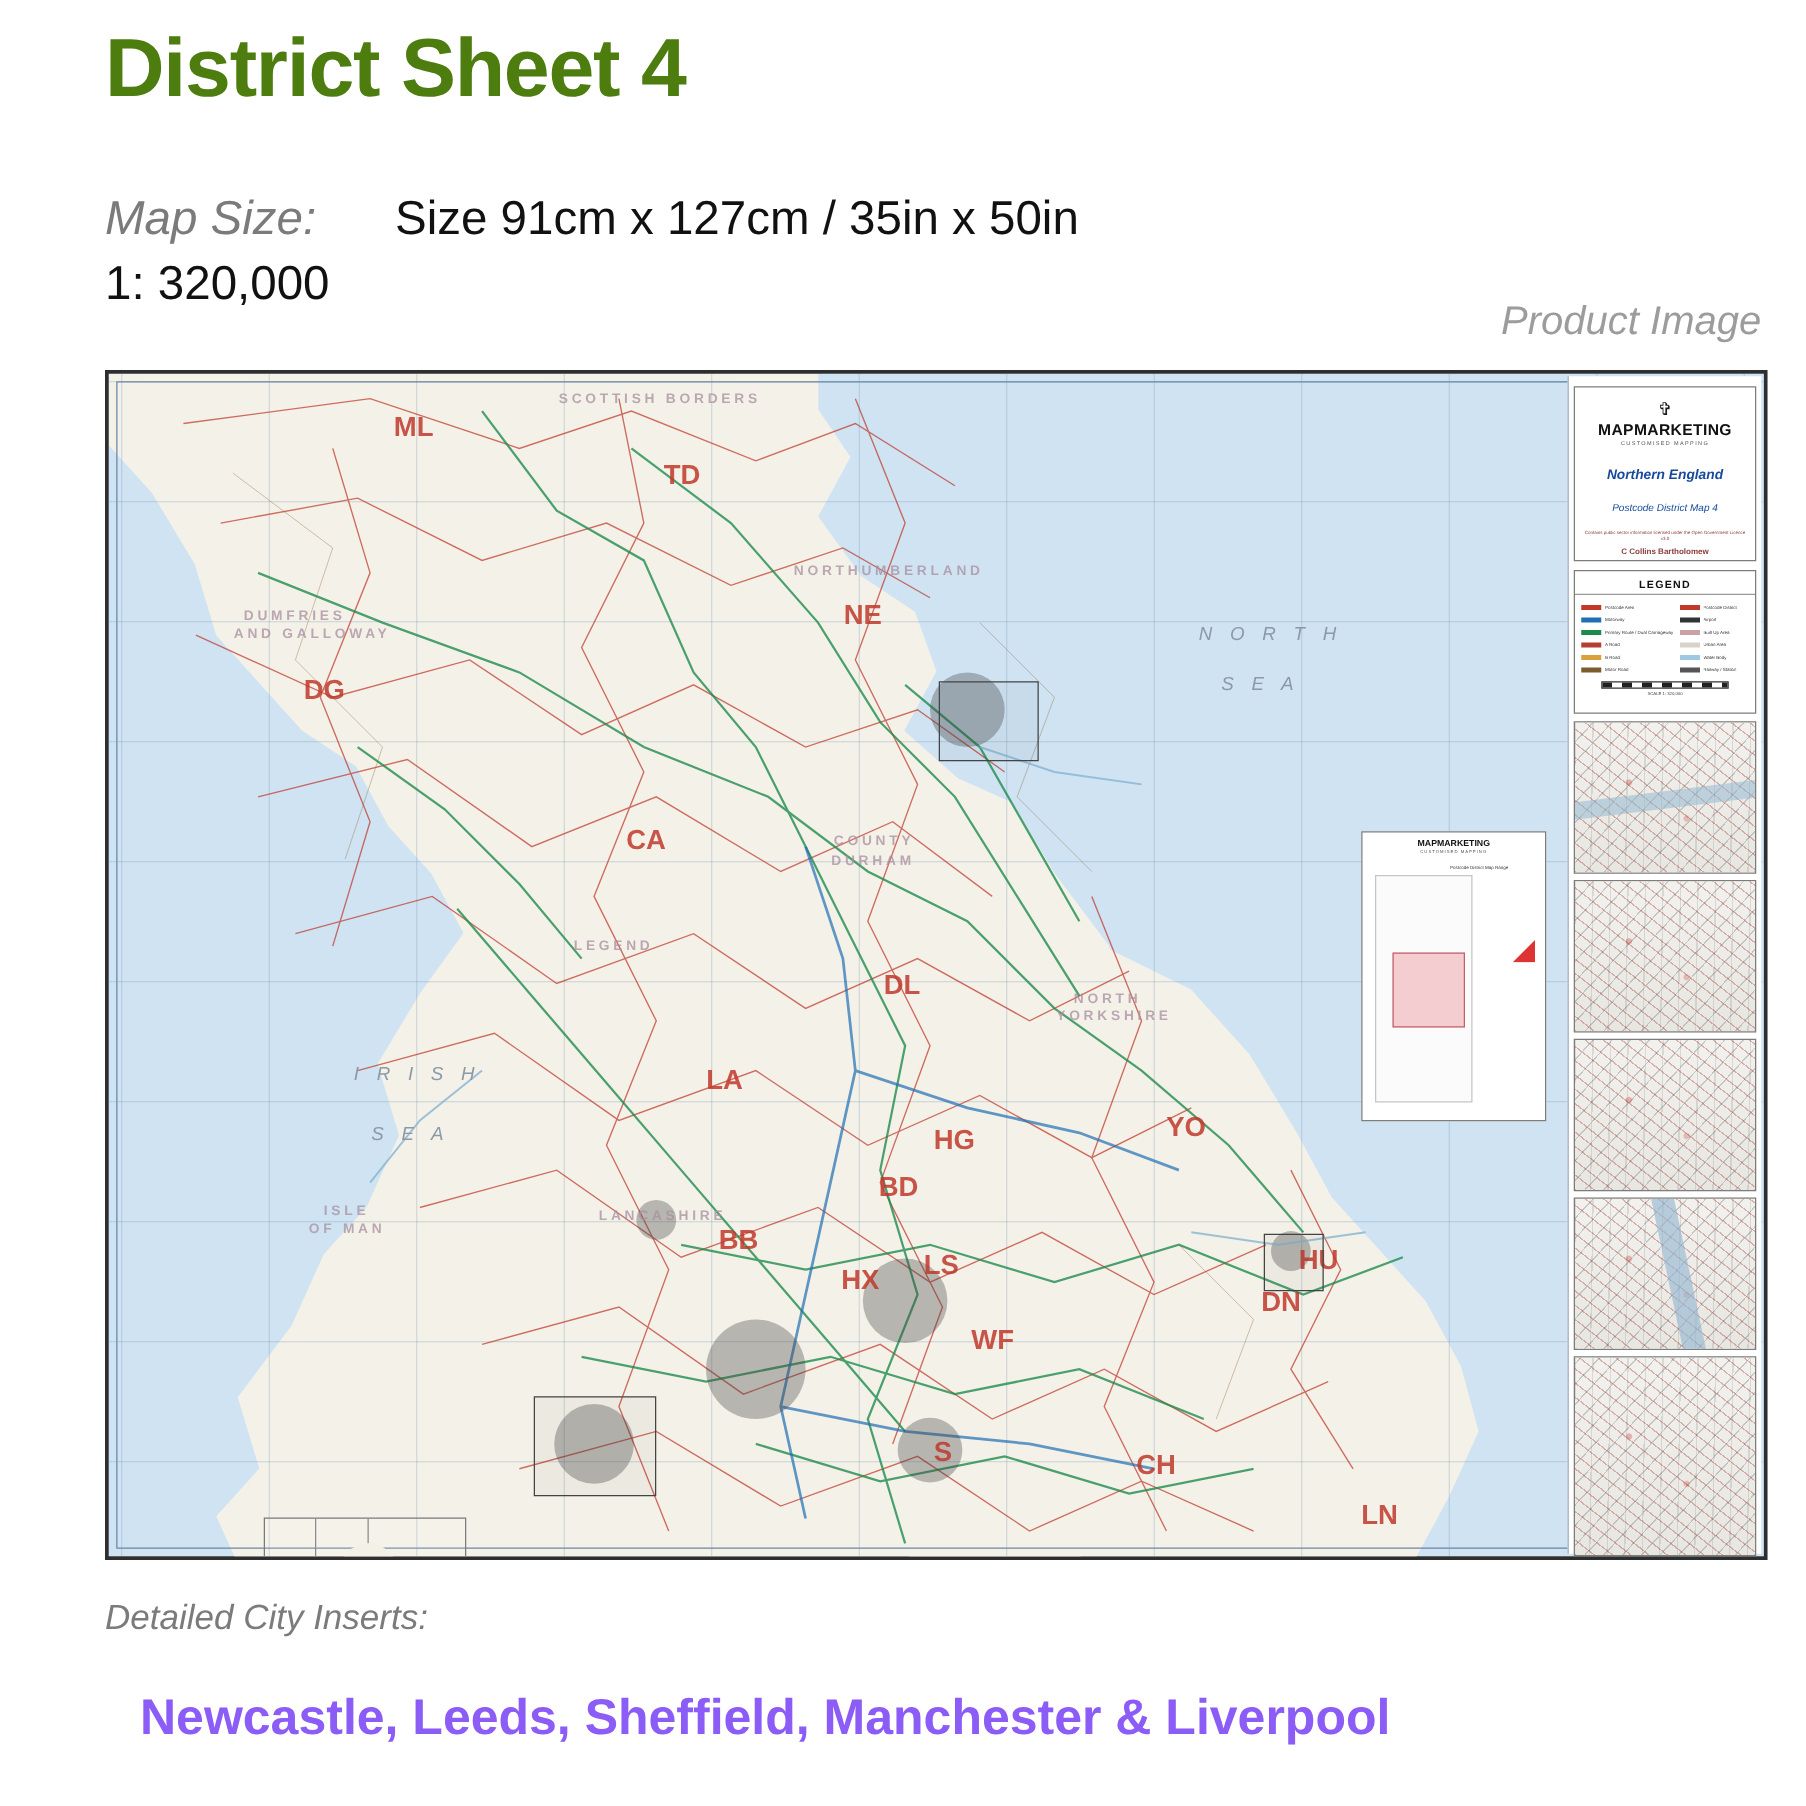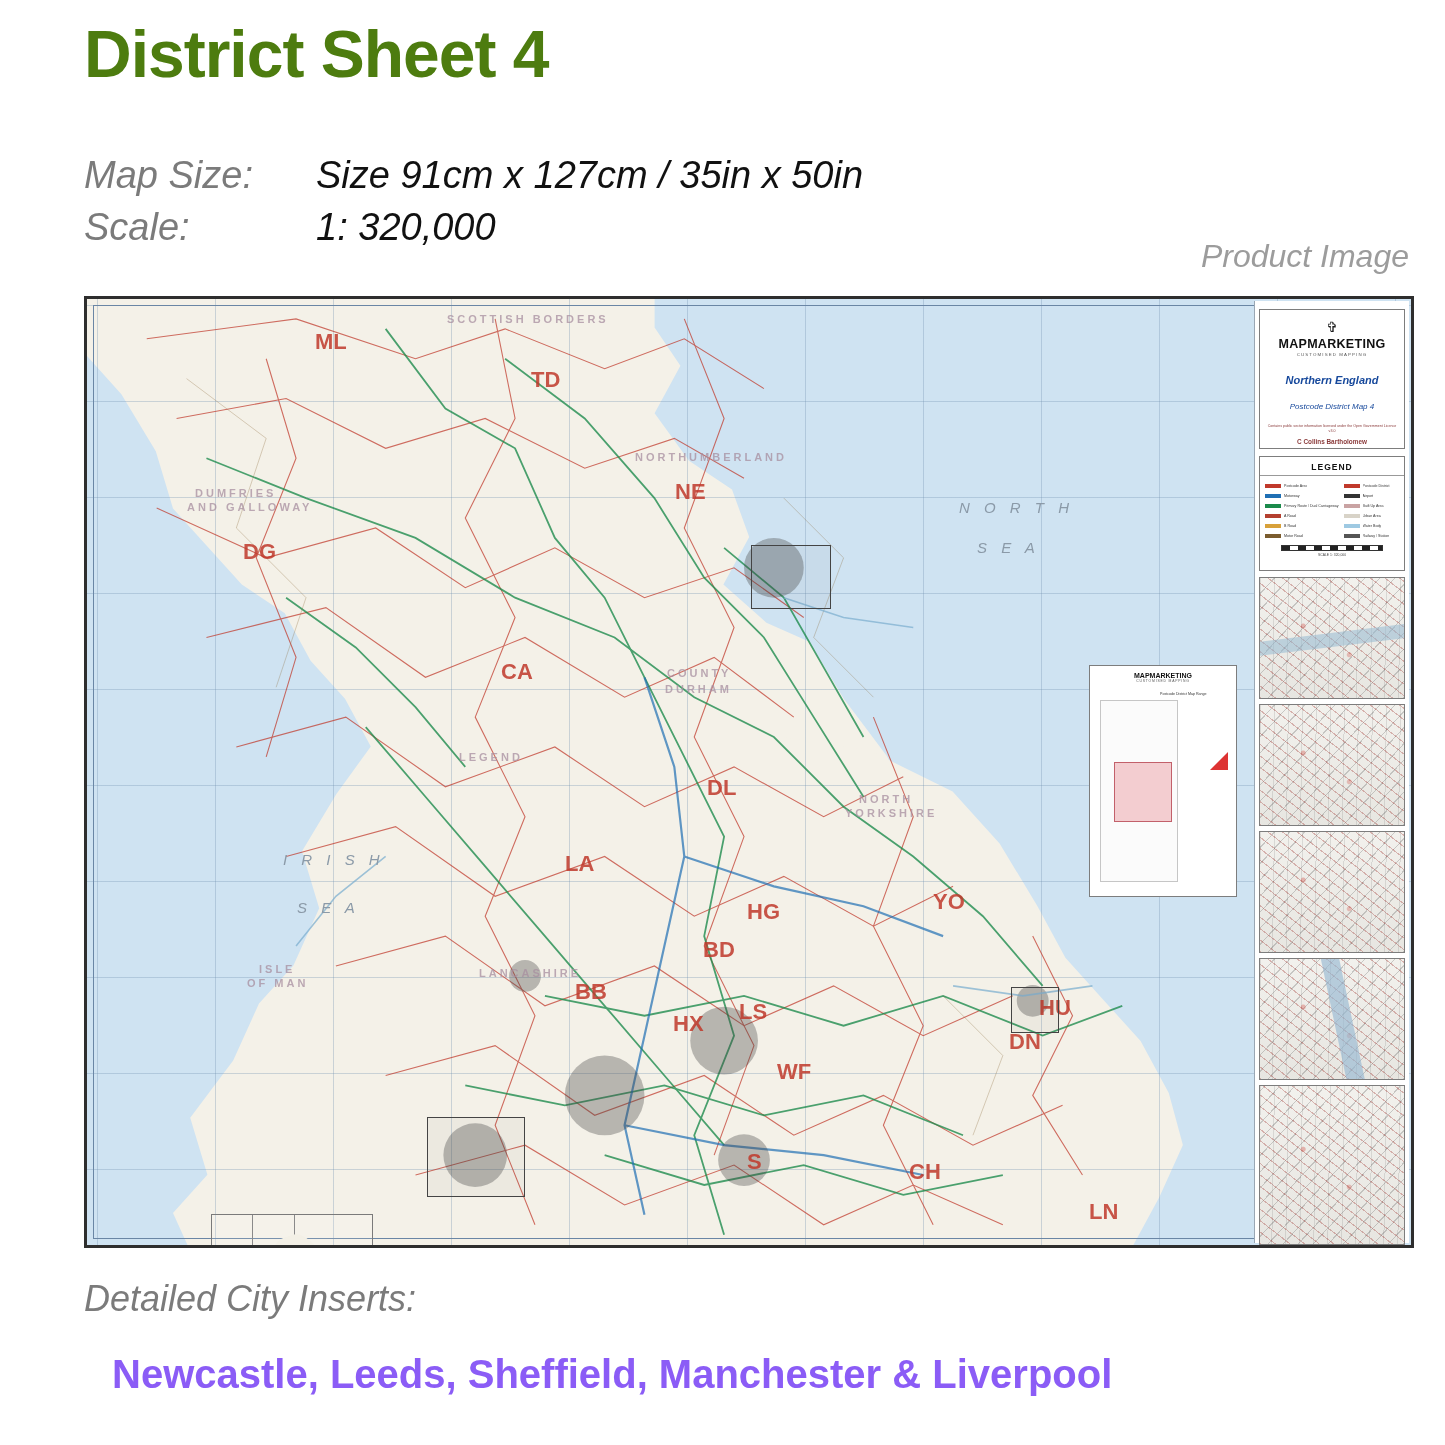--- a/index.html
+++ b/index.html
@@ -38,21 +38,20 @@
   }
   .meta-label {
     width: 232px;
     font-size: 38px;
     font-style: italic;
     color: #7b7b7b;
   }
   .meta-value {
     font-size: 38px;
     color: #111111;
-    font-style: italic;
   }
   .product-image-tag {
     position: absolute;
     right: 36px;
     top: 238px;
     font-size: 32px;
     font-style: italic;
     color: #9c9c9c;
   }
 
@@ -381,21 +380,21 @@
     height: 18px;
     background: #d33;
     clip-path: polygon(100% 0, 100% 100%, 0 100%);
   }
 
   
   .footer-label {
     position: absolute;
     left: 84px;
     top: 1278px;
-    font-size: 36px;
+    font-size: 28px;
     font-style: italic;
     color: #7b7b7b;
   }
   .footer-cities {
     position: absolute;
     left: 112px;
     top: 1352px;
     font-size: 40px;
     font-weight: bold;
     color: #8b5cf6;
@@ -405,21 +404,20 @@
 <body>
 
 <div class="page-title">District Sheet 4</div>
 
 <div class="meta">
   <div class="meta-row">
     <div class="meta-label">Map Size:</div>
     <div class="meta-value">Size 91cm x 127cm / 35in x 50in</div>
   </div>
   <div class="meta-row">
-    <div class="meta-label">Scale:</div>
     <div class="meta-value">1: 320,000</div>
   </div>
 </div>
 
 <div class="product-image-tag">Product Image</div>
 
 <div class="map-frame">
   <div class="map-sea"></div>
 
   <div class="land land-main"></div>

